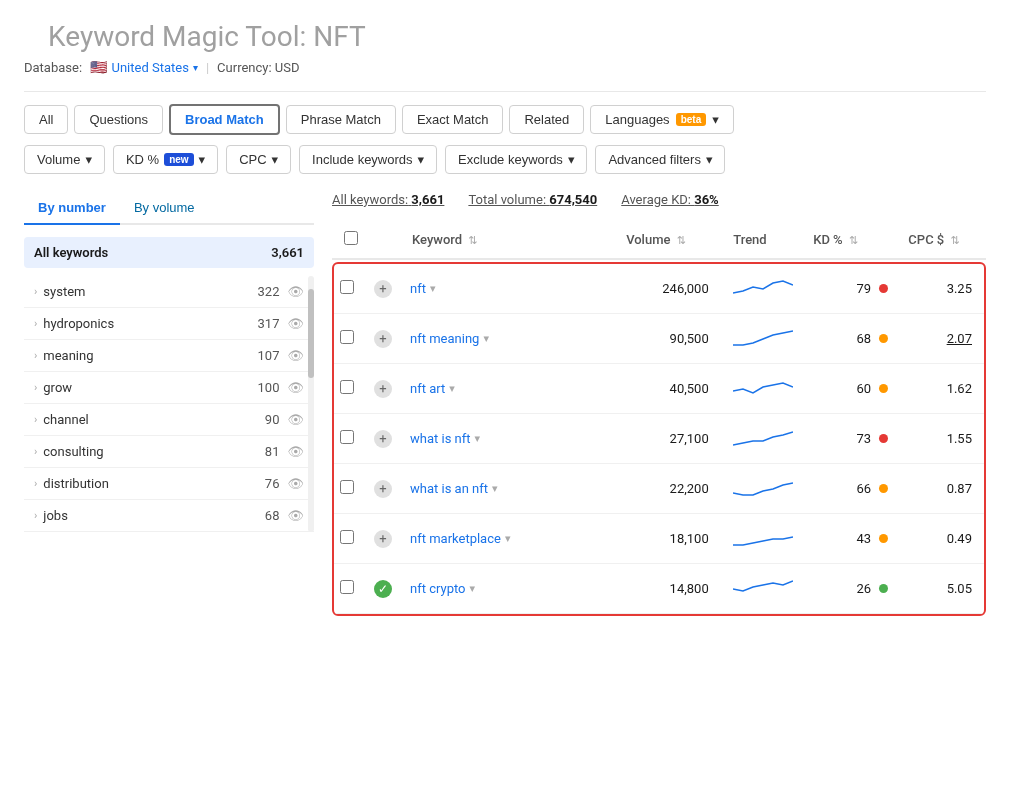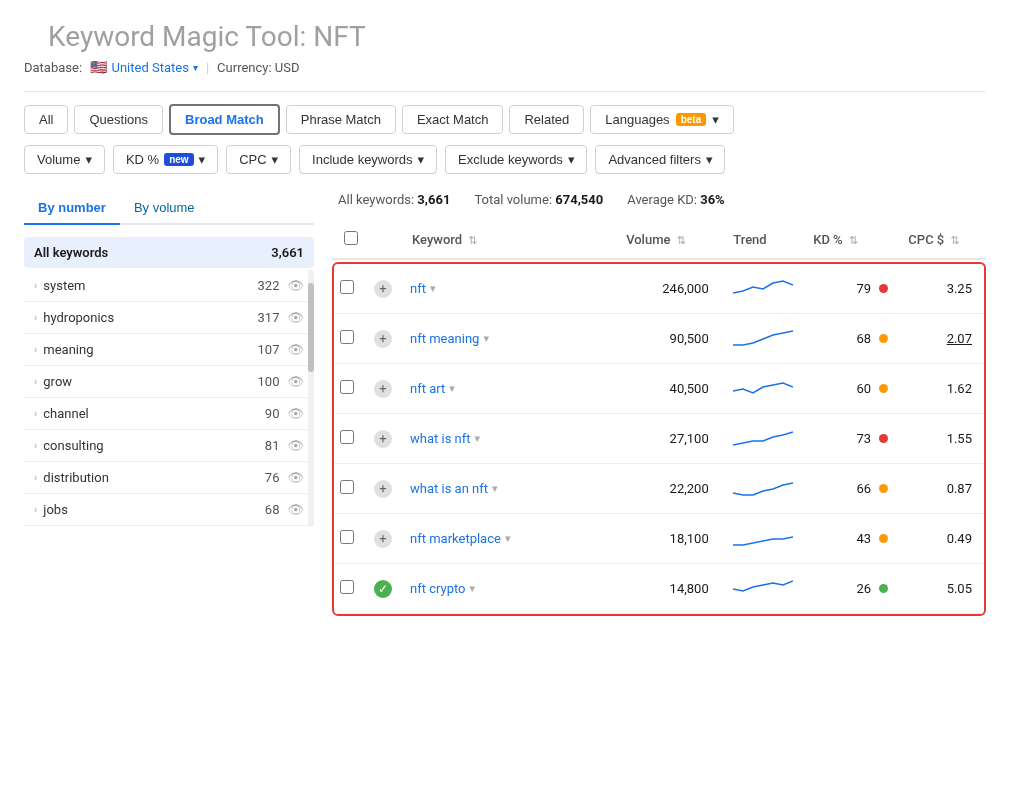--- a/index.html
+++ b/index.html
@@ -35,21 +35,21 @@
     .stats-bar strong { color: #1a1a1a; }
 
     
     .main-layout { display: flex; gap: 0; }
 
     
     .sidebar { width: 290px; flex-shrink: 0; }
     .view-toggle { display: flex; gap: 0; margin-bottom: 12px; border-bottom: 2px solid #e8e8e8; }
     .view-btn { padding: 8px 14px; cursor: pointer; font-size: 13px; color: #0369a1; border: none; background: none; border-bottom: 2px solid transparent; margin-bottom: -2px; }
     .view-btn.active { color: #1a73e8; border-bottom: 2px solid #1a73e8; font-weight: 600; }
-    .sidebar-header-row { display: flex; align-items: center; justify-content: space-between; padding: 8px 10px; background: #e8f0fe; border-radius: 4px; margin-bottom: 2px; }
+    .sidebar-header-row { display: flex; align-items: center; justify-content: space-between; padding: 8px 10px; background: #e8f0fe; border-radius: 4px; margin-bottom: 8px; }
     .sidebar-header-label { font-weight: 600; color: #1a1a1a; font-size: 13px; }
     .sidebar-header-count { font-weight: 600; color: #1a1a1a; font-size: 13px; }
 
     .sidebar-row { display: flex; align-items: center; padding: 8px 10px; border-bottom: 1px solid #f0f0f0; cursor: pointer; }
     .sidebar-chevron { color: #aaa; font-size: 11px; margin-right: 6px; }
     .sidebar-label { flex: 1; color: #333; font-size: 13px; }
     .sidebar-count { color: #555; font-size: 13px; margin-right: 8px; }
     .sidebar-eye { color: #aaa; font-size: 13px; cursor: pointer; }
     .sidebar-scroll-wrapper { position: relative; overflow: hidden; }
 
@@ -217,21 +217,21 @@
         </div>
 
         <div style="position:absolute; right:0; top:0; bottom:0; width:6px; background:#f0f0f0; border-radius:3px;">
           <div style="position:absolute; top:5%; height:35%; width:6px; background:#c0c0c0; border-radius:3px;"></div>
         </div>
       </div>
     </div>
 
     <div class="table-area" style="padding-left: 18px;">
 
-      <div class="stats-bar" style="margin-left:6px; margin-bottom: 14px;">
+      <div class="stats-bar" style="margin-left:0; margin-bottom: 14px; text-decoration: underline;">
         <span>
           <span>All keywords:</span>&nbsp;<strong>3,661</strong>
         </span>
         <span>
           <span>Total volume:</span>&nbsp;<strong>674,540</strong>
         </span>
         <span>
           <span>Average KD:</span>&nbsp;<strong>36%</strong>
         </span>
       </div>

